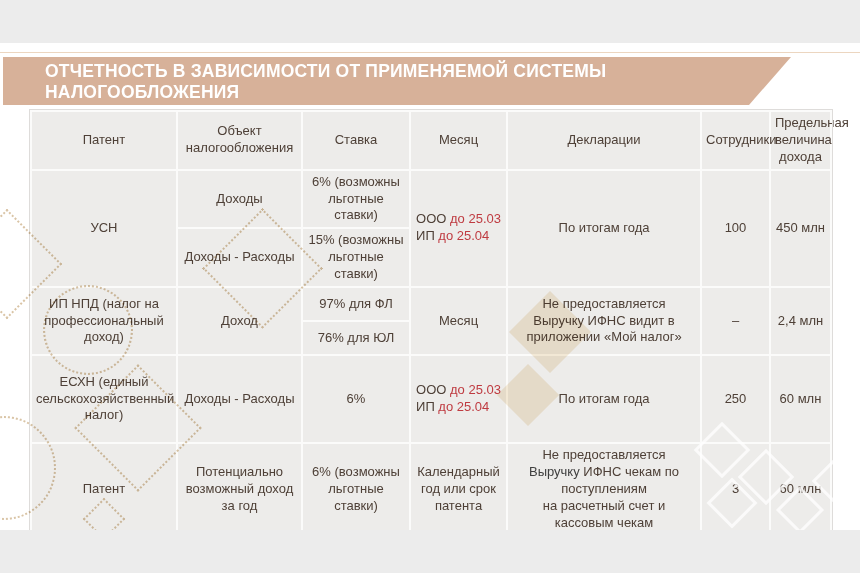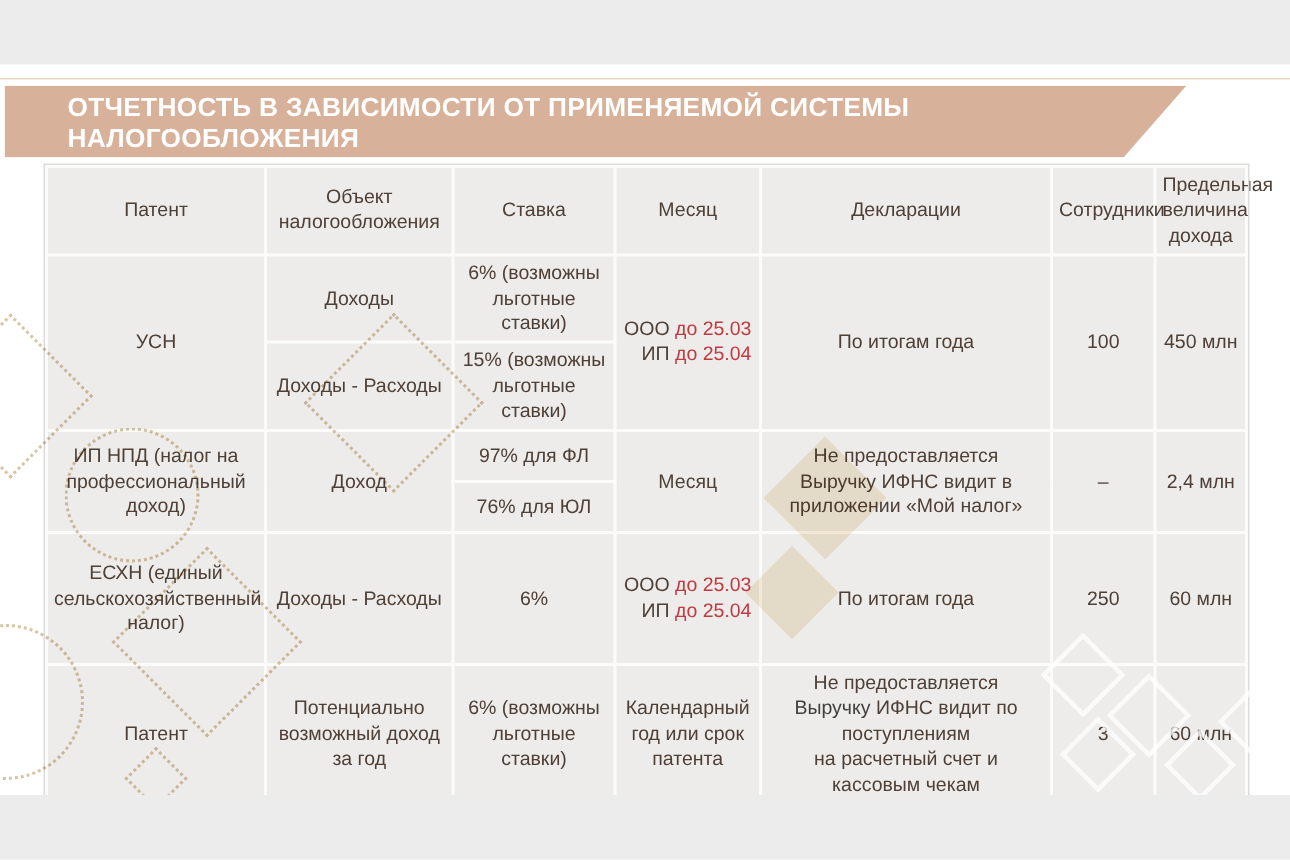--- a/index.html
+++ b/index.html
@@ -50,21 +50,21 @@
   tr.h-r2   { height:34px; }
   tr.h-r3   { height:88px; }
   tr.h-r4   { height:70px; }
   tr.h-r5   { height:47px; }
   td.hdr  { font-size:12.5px; }
   td.hdr-xs { font-size:9.5px; line-height:1.25; padding:2px 1px; }
   td.sm   { font-size:10px;   line-height:1.35; }
   td.sm2  { font-size:10.5px; line-height:1.35; }
   .red    { color:#bf3b41; }
   .tan    { color:#404040; }
-  .blk    { display:inline-block; text-align:right; }
+  .blk    { display:inline-block; text-align:left; }
   
   .deco-layer { position:absolute; inset:0; pointer-events:none; mix-blend-mode:multiply; }
   .deco, .deco-o {
     position:absolute; transform:rotate(45deg);
   }
   .solid { background:#f6ecda; }
   .dotted { border:2px dotted #cdb188; opacity:0.75; }
   .circle { border-radius:50%; transform:none; }
   .overlay-layer { position:absolute; inset:0; pointer-events:none; }
   .wline { border:3px solid rgba(255,255,255,0.75); background:transparent; }
@@ -155,21 +155,21 @@
         <td>60 млн</td>
       </tr>
 
       <tr class="h-r4">
         <td>Патент</td>
         <td>Потенциально возможный доход за год</td>
         <td>6% (возможны льготные ставки)</td>
         <td>Календарный год или срок патента</td>
         <td class="sm">
           <span>Не предоставляется</span><br>
-          <span class="tan">Выручку</span> <span>ИФНС видит по поступлениям</span><br>
+          <span class="tan">Выручку</span> <span>ИФНС чекам по поступлениям</span><br>
           <span>на расчетный счет и кассовым чекам</span>
         </td>
         <td>3</td>
         <td>60 млн</td>
       </tr>
 
       <tr class="h-r5">
         <td>ООО (Общая система налогообложения)</td>
         <td>Доходы - Расходы</td>
         <td>25%</td>

